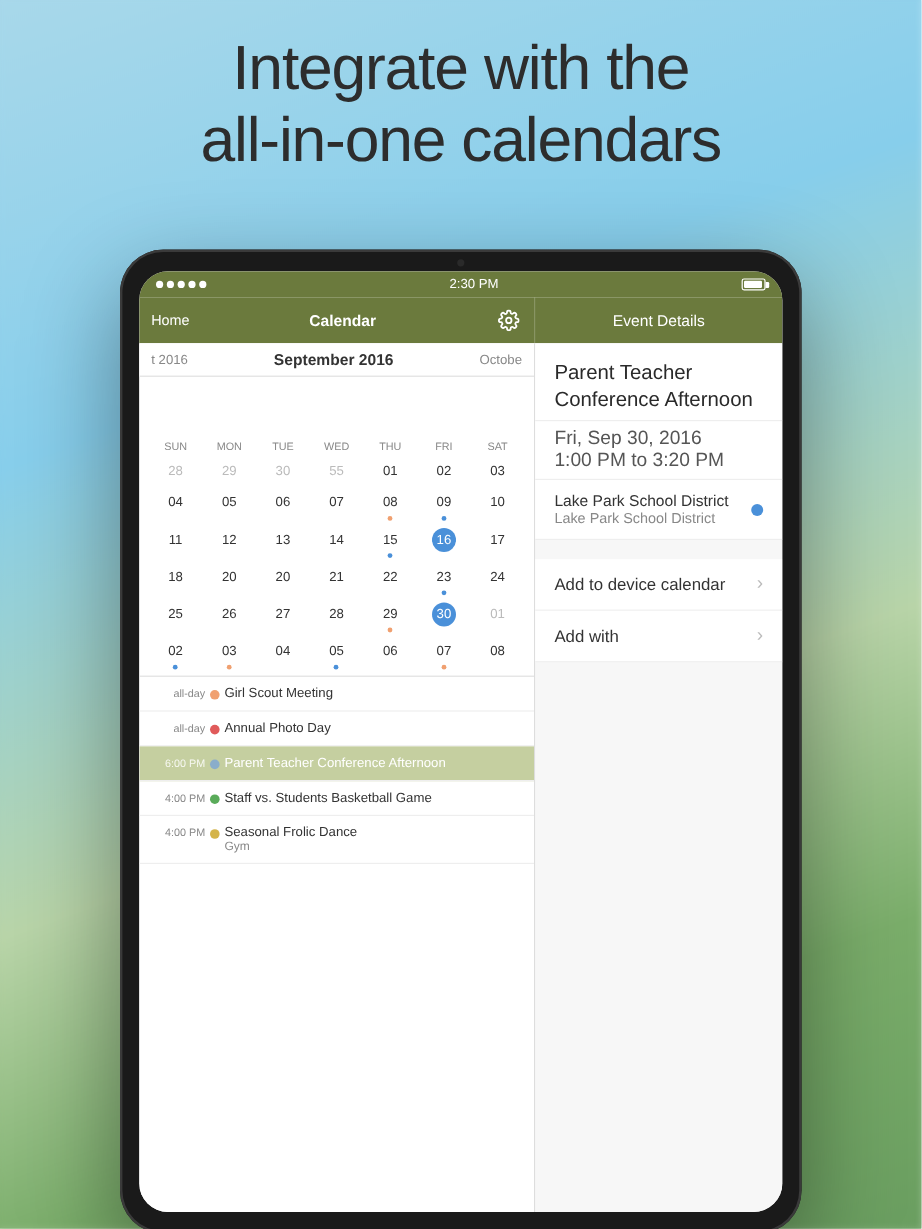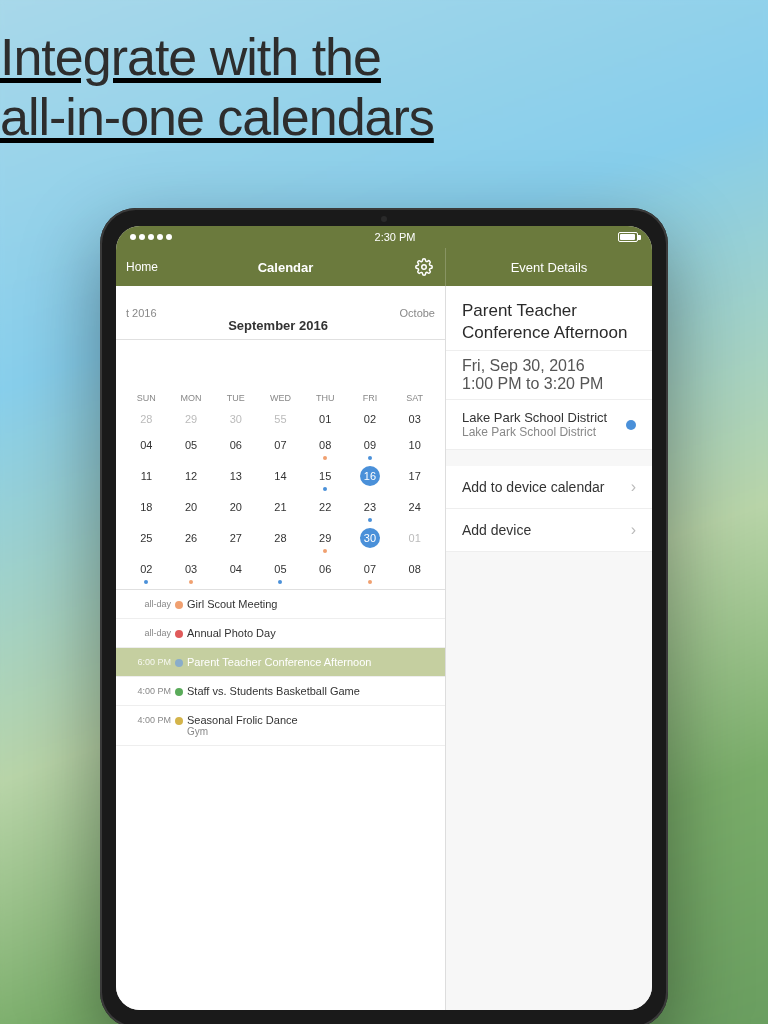--- a/index.html
+++ b/index.html
@@ -23,22 +23,22 @@
       inset: 0;
       backdrop-filter: blur(2px);
       z-index: 1;
     }
 
     
     .headline {
       position: absolute;
       top: 28px;
       left: 0; right: 0;
+      text-align: center;
       z-index: 10;
-      text-decoration: underline;
     }
     .headline-text {
       font-size: 52px;
       font-weight: 300;
       color: #2d2d2d;
       line-height: 1.15;
       letter-spacing: -1px;
     }
 
     
@@ -161,21 +161,21 @@
       align-items: center;
       justify-content: space-between;
       padding: 6px 10px;
       border-bottom: 1px solid #e0e0e0;
       background: #fff;
     }
     .month-prev, .month-next {
       font-size: 11px; color: #888;
     }
     .month-title {
-      font-size: 13px; font-weight: 600; color: #333; margin-top: 26px;
+      font-size: 13px; font-weight: 600; color: #333;
     }
 
     
     .cal-grid {
       padding: 2px 8px;
     }
     .cal-header {
       display: grid;
       grid-template-columns: repeat(7, 1fr);
       text-align: center;
@@ -616,20 +616,20 @@
             </div>
             <div class="detail-location-dot"></div>
           </div>
         </div>
 
         <div class="detail-action-row">
           <span class="detail-action-label">Add to device calendar</span>
           <span class="detail-chevron">›</span>
         </div>
         <div class="detail-action-row2">
-          <span class="detail-action-label">Add device</span>
+          <span class="detail-action-label">Add with</span>
           <span class="detail-chevron">›</span>
         </div>
       </div>
 
     </div>
   </div>
 </div>
 
 </body></html>

